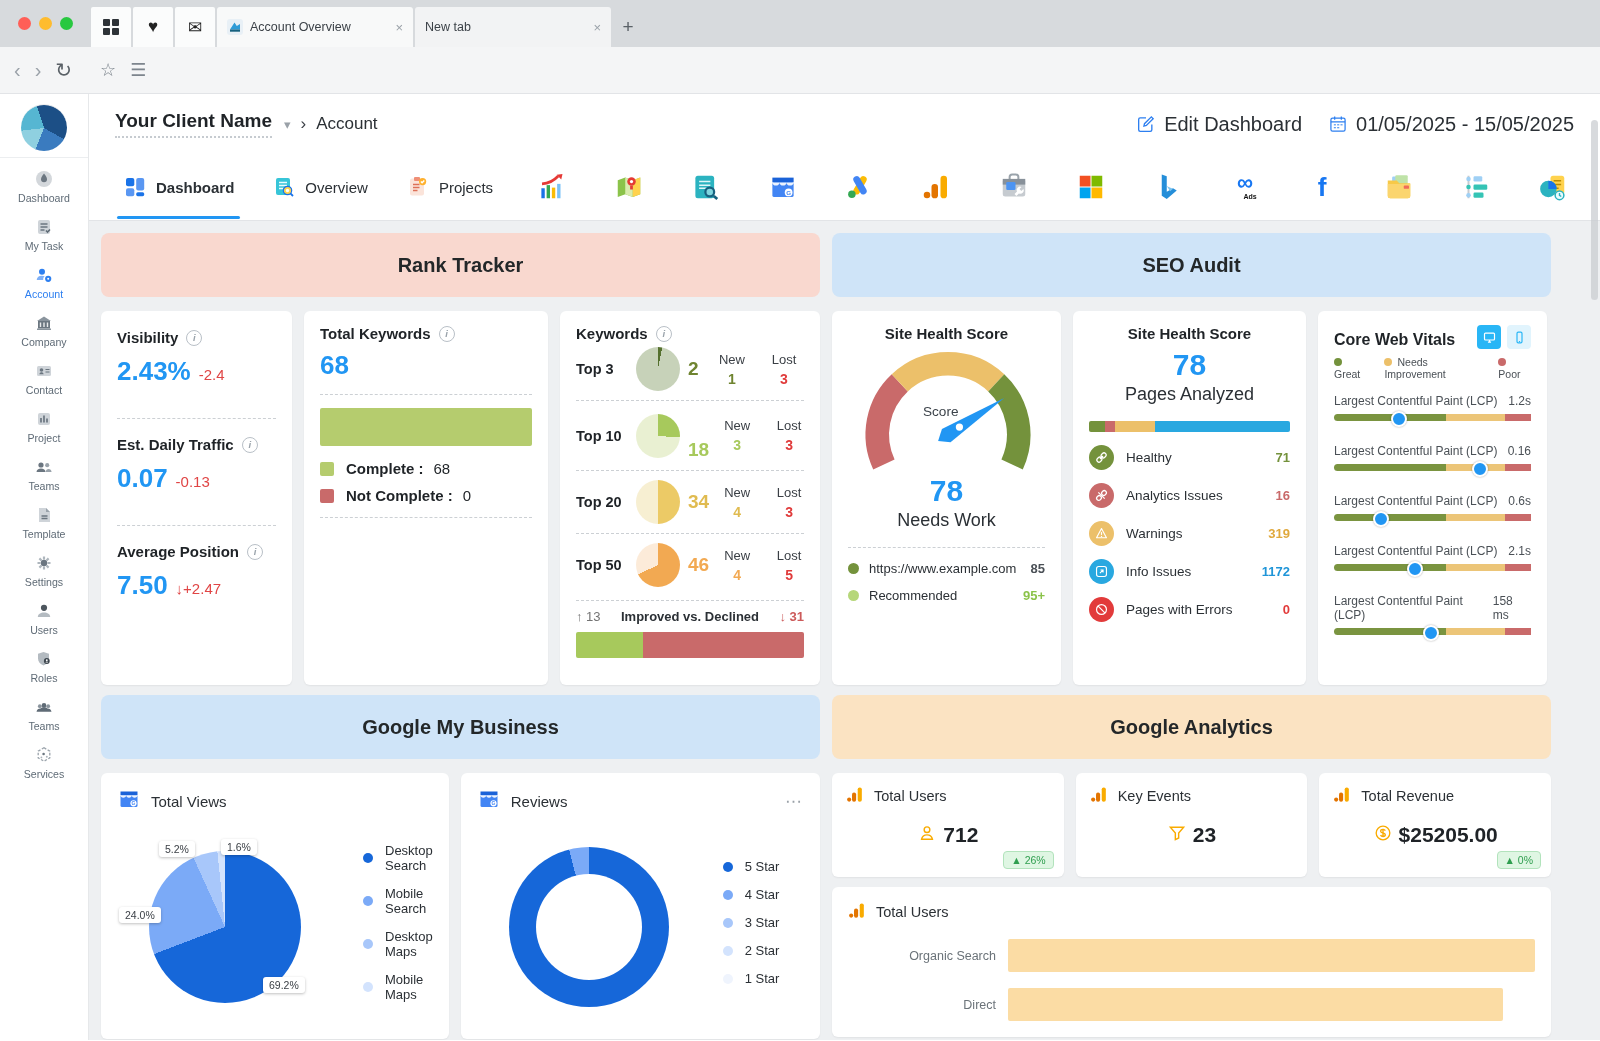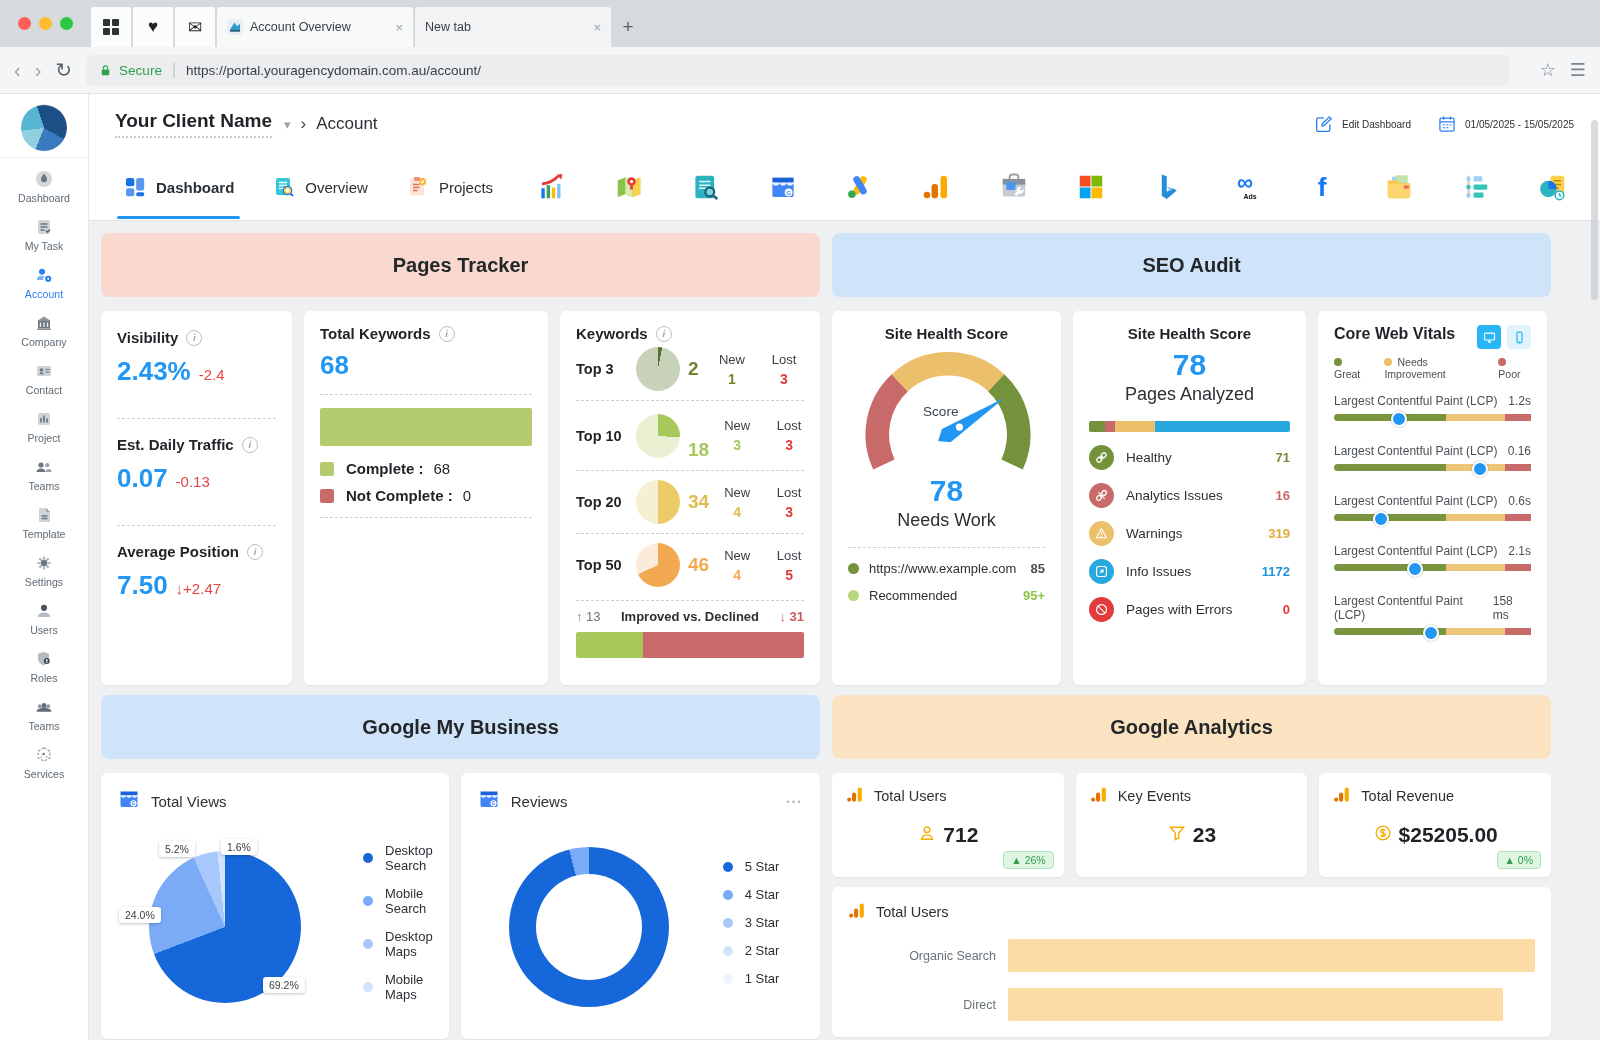--- a/index.html
+++ b/index.html
@@ -39,21 +39,21 @@
   .sb-item.active{color:#2d7ff0}
   .sb-item.active .sb-lbl{color:#2d7ff0}
   .main{flex:1;display:flex;flex-direction:column;min-width:0;}
   
   .pagehead{height:60px;background:#fff;display:flex;align-items:center;padding:0 26px;}
   .client{font-size:19px;font-weight:bold;color:#1f2327;border-bottom:2px dotted #c6cbd0;padding-bottom:4px}
   .chev{color:#9aa1a8;font-size:13px;margin:0 10px 0 12px}
   .bsep{color:#3a3f45;font-size:17px;margin-right:10px}
   .bcrumb{font-size:17px;color:#2b3035}
   .ph-right{margin-left:auto;display:flex;align-items:center;gap:26px}
-  .ph-btn{display:flex;align-items:center;gap:8px;font-size:10px;color:#2b3035}
+  .ph-btn{display:flex;align-items:center;gap:8px;font-size:20px;color:#2b3035}
   .ph-btn svg{width:20px;height:20px}
   
   .tabsrow{height:66px;background:#fff;border-bottom:1px solid #e2e4e7;display:flex;align-items:center;padding:0 18px;gap:6px;}
   #named-tabs{display:flex;align-items:center;gap:6px}
   .ntab{display:flex;align-items:center;gap:9px;padding:0 16px;height:64px;position:relative;font-size:15px;color:#2b3035;cursor:pointer}
   .ntab-ico svg{width:24px;height:24px;display:block}
   .ntab.active .ntab-lbl{font-weight:bold}
   .ntab.active::after{content:"";position:absolute;left:10px;right:10px;bottom:0;height:3px;background:#2196f3;border-radius:2px}
   #icon-tabs{display:flex;align-items:center;flex:1;justify-content:space-between;padding:0 14px 0 22px}
   .icon-tab{width:30px;height:30px;cursor:pointer}
@@ -107,21 +107,21 @@
   .center{text-align:center}
   .pages-val{font-size:30px;font-weight:bold;color:#2196f3;margin-top:6px}
   .pages-sub{font-size:18px;color:#2b3035;margin-top:2px}
   #pages-bar{display:flex;height:11px;border-radius:2px;overflow:hidden;margin:16px 0 6px}
   .hi-row{display:flex;align-items:center;margin-top:13px}
   .hi-ico{width:25px;height:25px;border-radius:50%;display:flex;align-items:center;justify-content:center;margin-right:12px;flex:0 0 auto}
   .hi-ico svg{width:17px;height:17px}
   .hi-lbl{font-size:13.5px;color:#2b3035}
   .hi-val{margin-left:auto;font-size:13px;font-weight:bold}
   
-  .cwv-head{display:flex;align-items:flex-start}
+  .cwv-head{display:flex;align-items:flex-end}
   .cwv-toggle{width:24px;height:24px;border-radius:4px;display:flex;align-items:center;justify-content:center;margin-left:6px}
   .cwv-toggle svg{width:15px;height:15px}
   .cwv-toggle.on{background:#29b6f6}
   .cwv-toggle.off{background:#e1f4fd}
   .cwv-legend{display:flex;gap:14px;margin:7px 0 14px;font-size:10.5px;color:#4a5056;align-items:center}
   .cwv-legend .d{width:8px;height:8px;border-radius:50%;margin-right:5px;display:inline-block}
   .cwv-row{margin-bottom:23px}
   .cwv-top{display:flex;font-size:12px;color:#4a5056;margin-bottom:6px}
   .cwv-top .v{margin-left:auto}
   .cwv-bar{position:relative;display:flex;height:7px;border-radius:4px;overflow:visible}
@@ -197,29 +197,20 @@
       <span class="tlabel">New tab</span>
       <span class="tclose">×</span>
     </div>
     <div class="newtab">+</div>
   </div>
 
   <div class="addressbar">
     <span class="navbtn">‹</span>
     <span class="navbtn">›</span>
     <span class="navbtn on">↻</span>
-    <div class="urlpill">
-      <span class="lock"><svg viewBox="0 0 24 24">
-            <rect x="6" y="10.5" width="12" height="9" rx="1.5" fill="#30a14e"></rect>
-            <path d="M8.5 10.5V8a3.5 3.5 0 0 1 7 0v2.5" fill="none" stroke="#30a14e" stroke-width="1.8"></path>
-          </svg></span>
-      <span class="secure">Secure</span>
-      <span class="pipe">|</span>
-      <span class="url">https://portal.youragencydomain.com.au/account/</span>
-    </div>
     <span class="abicon">☆</span>
     <span class="abicon">☰</span>
   </div>
 
   <div class="app">
 
     <aside class="sidebar">
       <div class="logo"></div>
       <div class="sb-sep"></div>
       <nav id="sidenav">
@@ -543,21 +534,21 @@
               </svg>
             </span>
           </div>
       </div>
 
       <div class="content">
         <div class="cols">
 
           <div class="col">
             <div class="banner" id="banner-rt" style="background: rgb(249, 216, 207);">
-                <span>Pages Tracker</span>
+                <span>Rank Tracker</span>
               </div>
             <div class="cardrow">
               <div class="card h374" style="width:206px">
                 <div id="rt-metrics">
                     <div class="metric">
                       <div class="card-title">
                         <span>Visibility</span>
                         <span class="info">i</span>
                       </div>
                       <div class="metric-val"><span class="big-blue">2.43%</span><span class="delta-red">-2.4</span></div>

